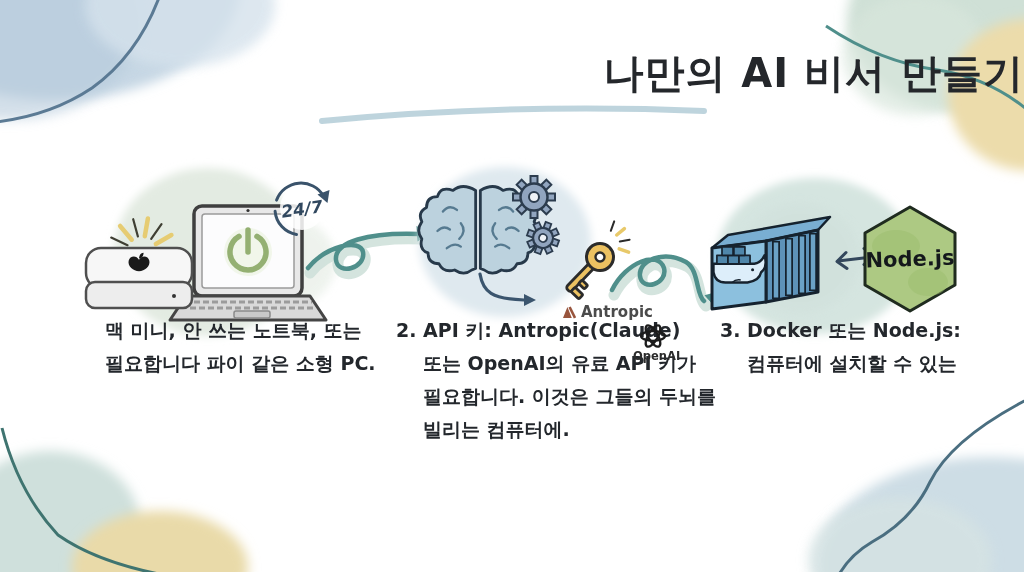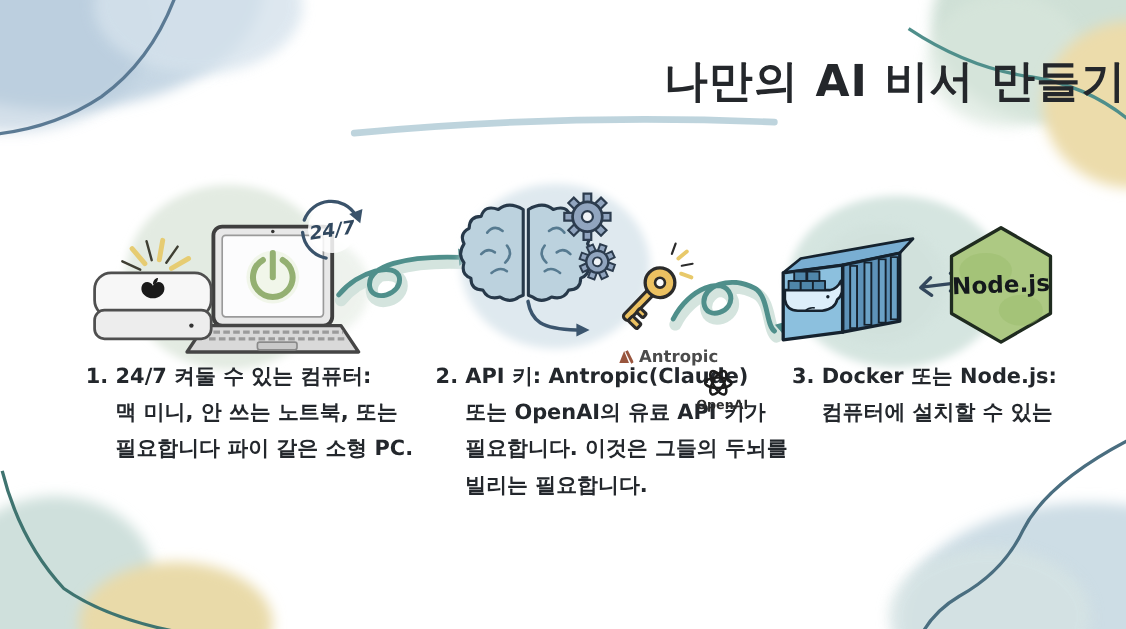--- a/index.html
+++ b/index.html
@@ -5,21 +5,21 @@
   html,body{margin:0;padding:0;background:#ffffff;}
   .canvas{
     position:relative;width:1024px;height:572px;overflow:hidden;
     background:#ffffff;font-family:"DejaVu Sans","Liberation Sans",sans-serif;
   }
   .art{position:absolute;left:0;top:0;pointer-events:none;}
   .title{
     position:absolute;top:46px;left:0;width:1024px;text-align:right;
     font-size:40px;font-weight:700;color:#24272b;letter-spacing:1px;
   }
-  .step{position:absolute;top:326px;color:#23272c;font-size:19px;line-height:33px;font-weight:600;}
+  .step{position:absolute;top:314px;color:#23272c;font-size:19px;line-height:33px;font-weight:600;}
   .step .line{white-space:nowrap;}
   .step .ind{padding-left:27px;}
   .step1{left:78px;}
   .step2{left:396px;width:330px;}
   .step3{left:720px;}
   .anthropic-logo{
     position:absolute;left:166px;top:-9px;display:flex;align-items:center;gap:5px;
     font-size:15px;font-weight:700;color:#4b4b4b;line-height:15px;
   }
   .openai-flower{position:absolute;left:242px;top:7px;width:30px;height:30px;}
@@ -230,21 +230,20 @@
         <ellipse cx="896" cy="246" rx="24" ry="16" fill="#9cbd6e" opacity="0.5"></ellipse>
         <ellipse cx="928" cy="282" rx="20" ry="14" fill="#9cbd6e" opacity="0.5"></ellipse>
         <text x="910" y="266" text-anchor="middle" font-size="21" font-weight="600" fill="#14181c" transform="rotate(-2 910 259)">Node.js</text>
       </g>
     </g>
   </svg>
 
   <div class="title">나만의 AI 비서 만들기</div>
 
   <div class="step step1">
-    <div class="line">1. 24/7 켜둘 수 있는 컴퓨터:</div>
     <div class="line ind">맥 미니, 안 쓰는 노트북, 또는</div>
     <div class="line ind">필요합니다 파이 같은 소형 PC.</div>
   </div>
 
   <div class="step step2" style="position:absolute;">
     <div class="anthropic-logo">
       <svg width="14" height="14" viewBox="0 0 14 14">
         <path d="M1,12 L5.4,1 L9.8,12 Z" fill="#99553d"></path>
         <path d="M7.6,1 L13,12" stroke="#99553d" stroke-width="2.6"></path>
       </svg>
@@ -254,21 +253,21 @@
       <g transform="translate(15,15)" fill="none" stroke="#1c1c1c" stroke-width="2.3">
         <ellipse rx="12" ry="4.8"></ellipse>
         <ellipse rx="12" ry="4.8" transform="rotate(60)"></ellipse>
         <ellipse rx="12" ry="4.8" transform="rotate(120)"></ellipse>
       </g>
     </svg>
     <div class="openai-label">OpenAI</div>
     <div class="line">2. API 키: Antropic(Claude)</div>
     <div class="line ind">또는 OpenAI의 유료 API 키가</div>
     <div class="line ind">필요합니다. 이것은 그들의 두뇌를</div>
-    <div class="line ind">빌리는 필요합니다.</div>
+    <div class="line ind">빌리는 컴퓨터에.</div>
   </div>
 
   <div class="step step3">
     <div class="line">3. Docker 또는 Node.js:</div>
     <div class="line ind">컴퓨터에 설치할 수 있는</div>
   </div>
 
 </div>
 
 </body></html>

